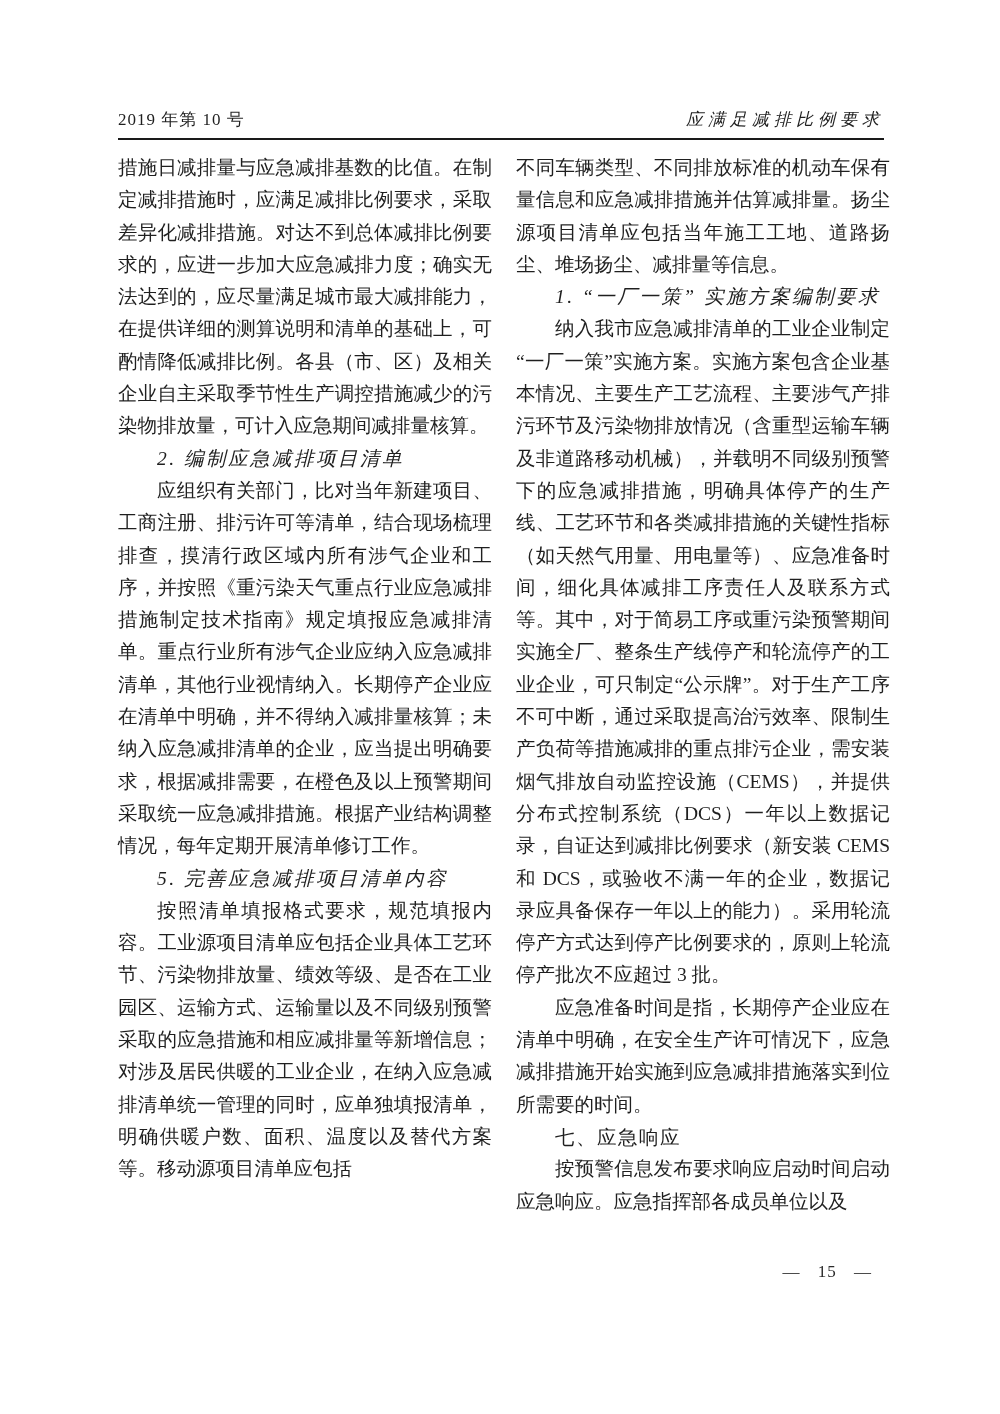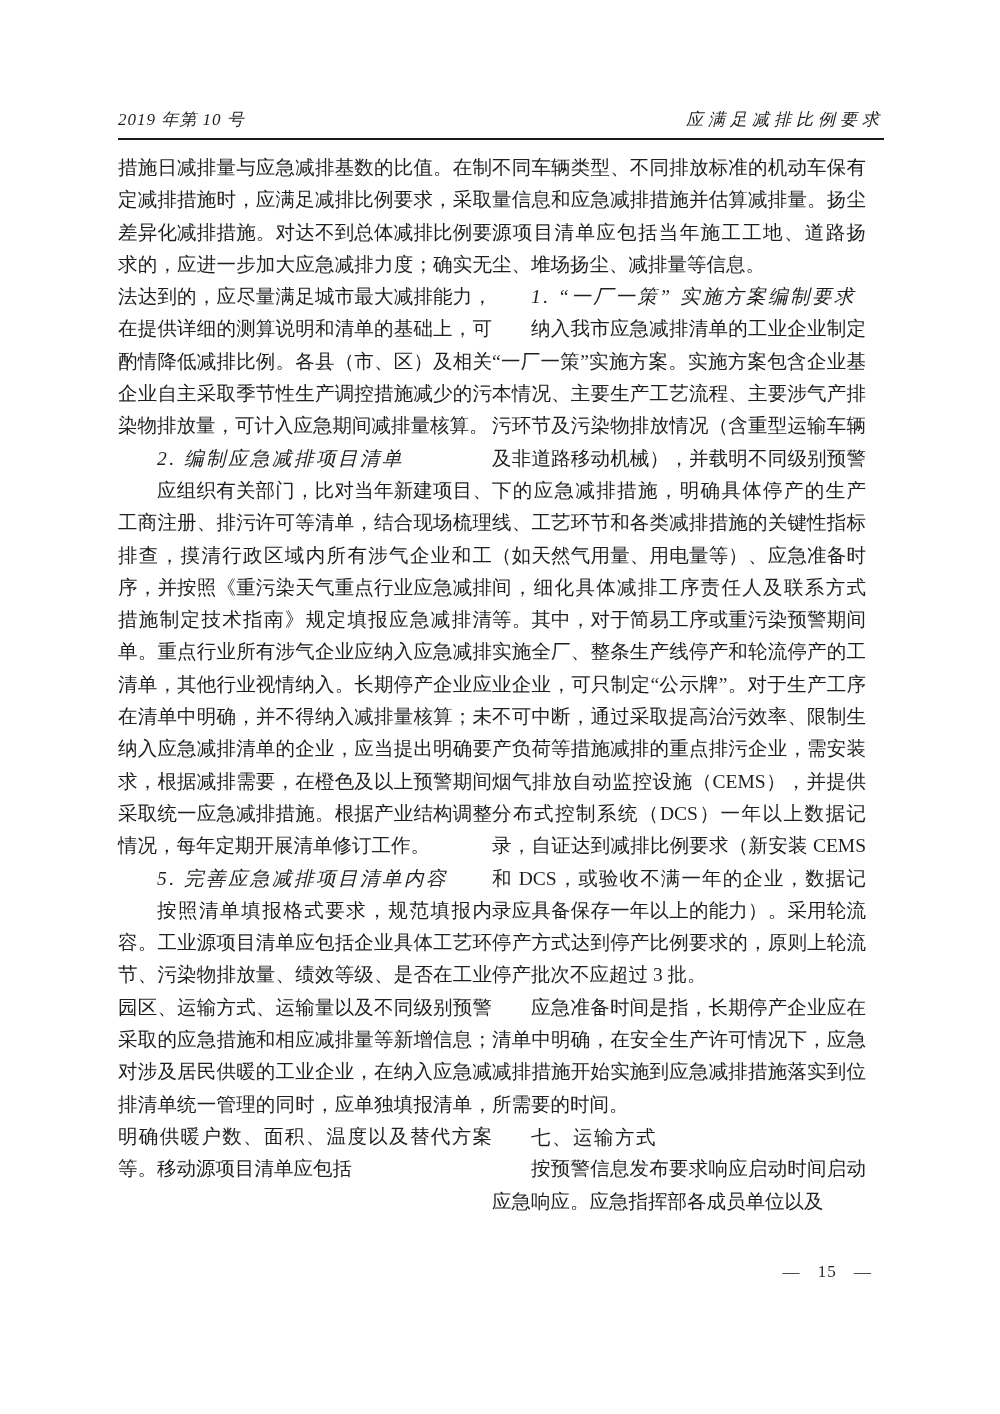--- a/index.html
+++ b/index.html
@@ -22,41 +22,41 @@
     top: 108px;
     left: 118px;
     width: 766px;
     display: flex;
     justify-content: space-between;
     align-items: baseline;
     font-size: 17px;
     line-height: 24px;
   }
   .header-issue {
-    font-style: italic;
     letter-spacing: 1px;
   }
   .header-title {
     font-style: italic;
     letter-spacing: 5px;
   }
   .header-rule {
     position: absolute;
     top: 138px;
     left: 118px;
     width: 766px;
     height: 0;
     border-top: 2px solid #1a1a1a;
   }
   .columns {
     position: absolute;
     top: 152px;
     left: 118px;
     width: 772px;
     display: flex;
+    gap: 24px;
   }
   .col {
     width: 374px;
     font-size: 19.5px;
     line-height: 32.3px;
     text-align: justify;
     text-justify: inter-character;
   }
   .col p, .col h3 {
     margin: 0;
@@ -117,21 +117,21 @@
       <p class="body-p">应组织有关部门，比对当年新建项目、工商注册、排污许可等清单，结合现场梳理排查，摸清行政区域内所有涉气企业和工序，并按照《重污染天气重点行业应急减排措施制定技术指南》规定填报应急减排清单。重点行业所有涉气企业应纳入应急减排清单，其他行业视情纳入。长期停产企业应在清单中明确，并不得纳入减排量核算；未纳入应急减排清单的企业，应当提出明确要求，根据减排需要，在橙色及以上预警期间采取统一应急减排措施。根据产业结构调整情况，每年定期开展清单修订工作。</p>
       <h3 class="h-kai">5. 完善应急减排项目清单内容</h3>
       <p class="body-p">按照清单填报格式要求，规范填报内容。工业源项目清单应包括企业具体工艺环节、污染物排放量、绩效等级、是否在工业园区、运输方式、运输量以及不同级别预警采取的应急措施和相应减排量等新增信息；对涉及居民供暖的工业企业，在纳入应急减排清单统一管理的同时，应单独填报清单，明确供暖户数、面积、温度以及替代方案等。移动源项目清单应包括</p>
     </section>
 
     <section class="col">
       <p class="body-p cont">不同车辆类型、不同排放标准的机动车保有量信息和应急减排措施并估算减排量。扬尘源项目清单应包括当年施工工地、道路扬尘、堆场扬尘、减排量等信息。</p>
       <h3 class="h-kai">1. “一厂一策” 实施方案编制要求</h3>
       <p class="body-p">纳入我市应急减排清单的工业企业制定“一厂一策”实施方案。实施方案包含企业基本情况、主要生产工艺流程、主要涉气产排污环节及污染物排放情况（含重型运输车辆及非道路移动机械），并载明不同级别预警下的应急减排措施，明确具体停产的生产线、工艺环节和各类减排措施的关键性指标（如天然气用量、用电量等）、应急准备时间，细化具体减排工序责任人及联系方式等。其中，对于简易工序或重污染预警期间实施全厂、整条生产线停产和轮流停产的工业企业，可只制定“公示牌”。对于生产工序不可中断，通过采取提高治污效率、限制生产负荷等措施减排的重点排污企业，需安装烟气排放自动监控设施（CEMS），并提供分布式控制系统（DCS）一年以上数据记录，自证达到减排比例要求（新安装 CEMS 和 DCS，或验收不满一年的企业，数据记录应具备保存一年以上的能力）。采用轮流停产方式达到停产比例要求的，原则上轮流停产批次不应超过 3 批。</p>
       <p class="body-p">应急准备时间是指，长期停产企业应在清单中明确，在安全生产许可情况下，应急减排措施开始实施到应急减排措施落实到位所需要的时间。</p>
-      <h3 class="h-bold">七、运输方式</h3>
+      <h3 class="h-bold">七、应急响应</h3>
       <p class="body-p">按预警信息发布要求响应启动时间启动应急响应。应急指挥部各成员单位以及</p>
     </section>
 
   </main>
 
   <footer class="page-footer">
     <span class="page-number">— 15 —</span>
   </footer>
 
 </div>

